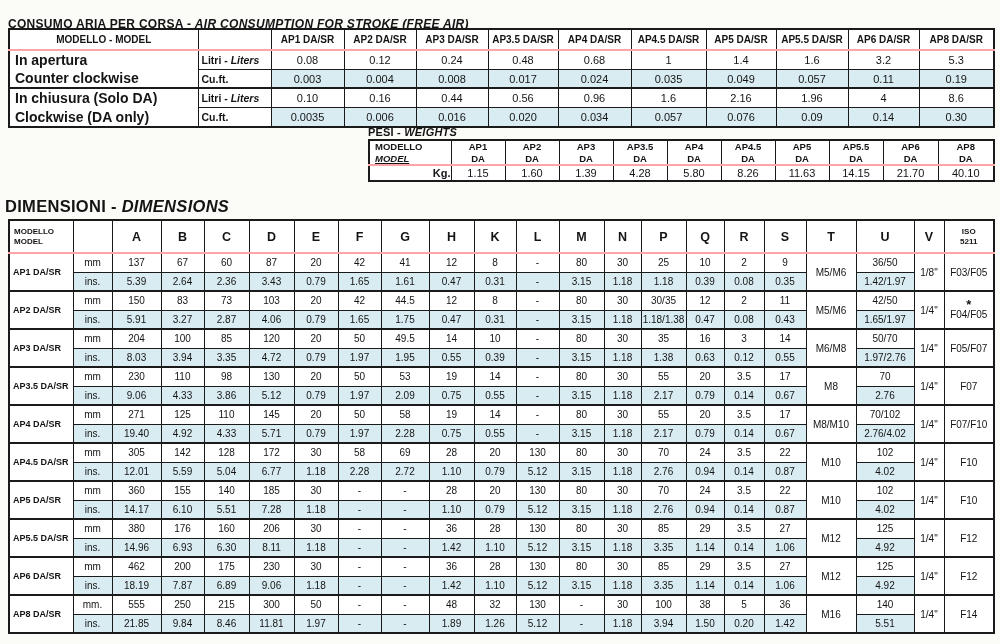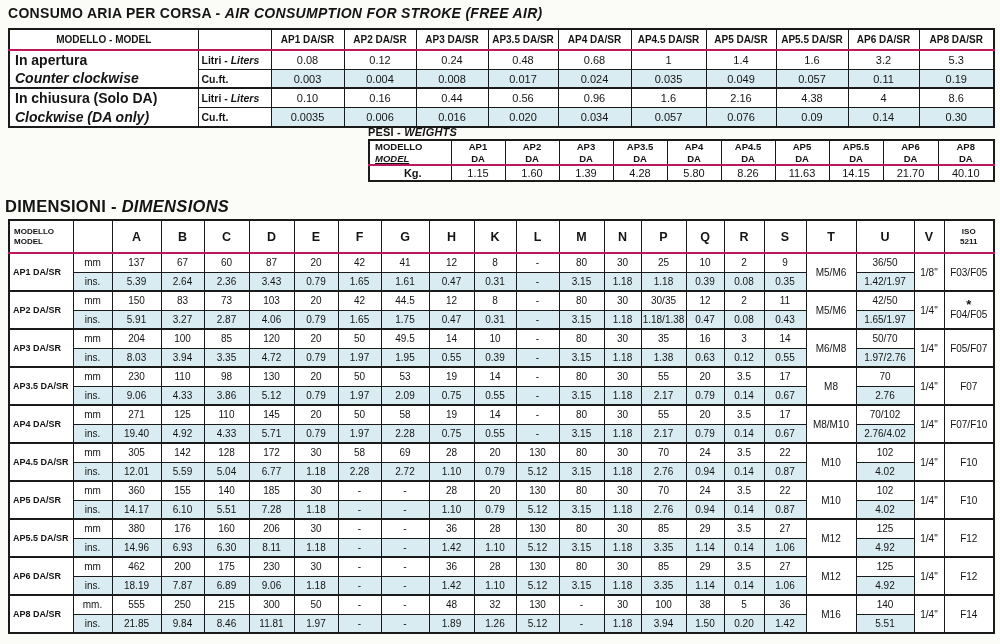--- a/index.html
+++ b/index.html
@@ -8,46 +8,46 @@
     position: relative;
     background: #fbfbf8;
     color: #141414;
     font-family: "Liberation Sans", "DejaVu Sans", sans-serif;
     --tint: #d9ecf2;
   }
   .abs { position: absolute; }
 
   .title { font-weight: bold; white-space: nowrap; }
   .title .en { font-style: italic; }
-  #consumption-title { left: 8px; top: 5px; font-size: 14px; letter-spacing: .3px; }
+  #consumption-title { left: 8px; top: 17px; font-size: 12px; letter-spacing: .3px; }
   #weights-title     { left: 368px; top: 126px; font-size: 11px; letter-spacing: .2px; }
   #dimensions-title  { left: 5px; top: 197px; font-size: 16.5px; letter-spacing: .3px; }
 
   table { border-collapse: collapse; table-layout: fixed; background: #fff; }
   td, th { border: 1px solid #1a1a1a; text-align: center; overflow: hidden; white-space: nowrap; font-weight: normal; }
   .tint { background: var(--tint); }
   .thick-top td, .thick-top th { border-top: 2px solid #1a1a1a; }
-  thead th { border-bottom: 2px solid #be185d; margin-left: 48px; }
+  thead th { border-bottom: 2px solid #fca5a5; margin-left: 48px; }
   table { border: 2px solid #1a1a1a; }
 
   
   #consumption-table { left: 8px; top: 28px; width: 985px; }
   #consumption-table thead th { height: 21px; font-size: 10px; font-weight: bold; }
   #consumption-table td { height: 18px; font-size: 11px; }
   #consumption-table .ct-label { text-align: left; padding-left: 5px; font-size: 14px; font-weight: bold; line-height: 1.3; background:#fff; }
-  #consumption-table .ct-label .en { font-style: italic; }
+  #consumption-table .ct-label .en { }
   #consumption-table .ct-unit { text-align: left; padding-left: 3px; font-size: 10.5px; font-weight: bold; background:#fff; }
   #consumption-table .ct-unit .en { font-style: italic; text-align: right; }
 
   
   #weights-table { left: 368px; top: 139px; width: 625px; }
   #weights-table thead th { height: 25px; font-size: 9.5px; font-weight: bold; line-height: 1.2; text-align: center; }
   #weights-table thead th .en { font-style: italic; text-decoration: underline; }
   #weights-table td { height: 16px; font-size: 11px; }
-  #weights-table .wt-label { text-align: center; padding-left: 5px; font-weight: bold; font-size: 11px; }
+  #weights-table .wt-label { text-align: right; padding-left: 5px; font-weight: bold; font-size: 11px; }
 
   
   #dimensions-table { left: 8px; top: 219px; width: 985px; }
   #dimensions-table thead th { height: 33px; font-size: 12.5px; font-weight: bold; }
   #dimensions-table thead th.small { font-size: 8px; line-height: 1.25; }
   #dimensions-table td { height: 19px; font-size: 10px; }
   #dimensions-table .dm-model { font-size: 9px; font-weight: bold; text-align: left; padding-left: 3px; background:#fff; }
   #dimensions-table .dm-unit { font-size: 10px; }
   #dimensions-table .merged { background: #fff; font-size: 10px; }
   #dimensions-table .iso-star { font-size: 13px; font-weight: bold; line-height: 9px; }
@@ -126,21 +126,21 @@
           <div class="en">Clockwise (DA only)</div>
         </td>
         <td class="ct-unit"><span>Litri - </span><span class="en">Liters</span></td>
         <td>0.10</td>
         <td>0.16</td>
         <td>0.44</td>
         <td>0.56</td>
         <td>0.96</td>
         <td>1.6</td>
         <td>2.16</td>
-        <td>4.38</td>
+        <td>1.96</td>
         <td>4</td>
         <td>8.6</td>
       </tr>
       <tr>
         <td class="ct-unit"><span>Cu.ft.</span></td>
         <td class="tint">0.0035</td>
         <td class="tint">0.006</td>
         <td class="tint">0.016</td>
         <td class="tint">0.020</td>
         <td class="tint">0.034</td>

